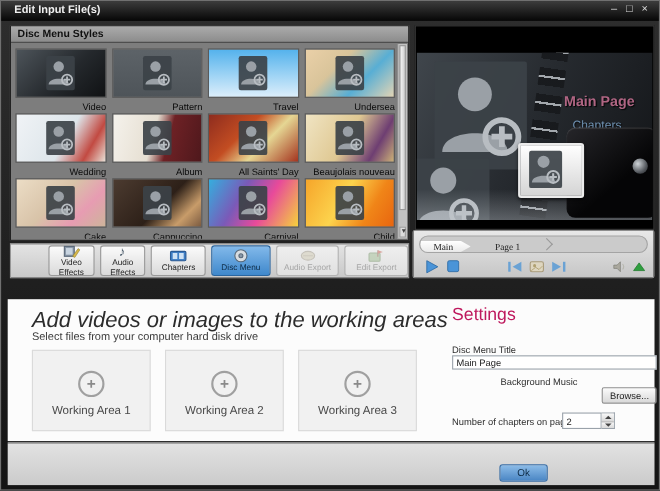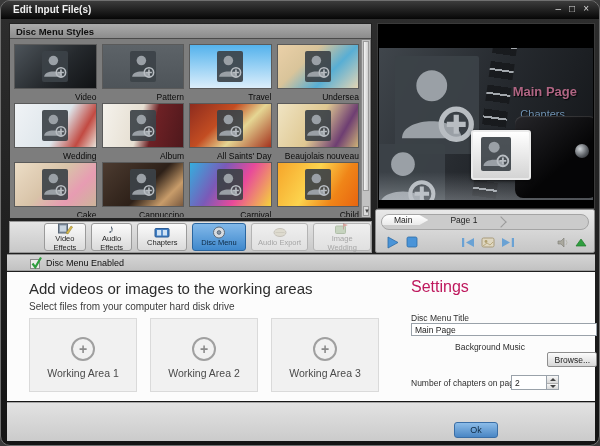--- a/index.html
+++ b/index.html
@@ -1,19 +1,19 @@
 <!DOCTYPE html>
 <html><head>
 <meta charset="utf-8">
 <style>
   html,body{margin:0;padding:0;}
   body{width:600px;height:446px;position:relative;background:#3a3a3a;
        font-family:"Liberation Sans",sans-serif;overflow:hidden;}
   .window{position:absolute;inset:0;background:linear-gradient(#2e2e2e,#141414);
-          border:1px solid #707070;border-radius:10px;box-sizing:border-box;overflow:hidden;}
+          border:1px solid #707070;border-radius:0;box-sizing:border-box;overflow:hidden;}
   
   .titlebar{position:absolute;top:0;left:0;right:0;height:18px;
             background:linear-gradient(#3c3c3c,#060606);}
   .title{position:absolute;left:12px;top:3px;font-size:10px;font-weight:bold;color:#f0f0f0;}
   .win-controls{position:absolute;right:10px;top:1px;display:flex;gap:8px;color:#d8d8d8;
             font-size:10px;line-height:14px;}
   .win-controls span{cursor:default;}
   
   .styles-panel{position:absolute;left:8px;top:22px;width:363px;height:196px;
             background:#7d7d7d;border:1px solid #222;box-sizing:border-box;}
@@ -55,21 +55,21 @@
   .cam-body{position:absolute;right:-4px;top:68px;width:82px;height:82px;border-radius:8px;
             background:linear-gradient(140deg,#26262a,#050506 60%);box-shadow:inset 0 1px 1px rgba(255,255,255,.15);}
   .cam-lens{position:absolute;right:4px;top:96px;width:14px;height:14px;border-radius:50%;
             background:radial-gradient(circle at 35% 35%,#cfd4d8,#55595e 60%,#1a1c1f);}
   .cam-screen{position:absolute;right:62px;top:82px;width:56px;height:46px;border-radius:3px;
             background:linear-gradient(#ffffff,#d4d4d4);border:2px solid #ebebeb;box-shadow:0 1px 3px rgba(0,0,0,.6);}
   
   .pages-panel{position:absolute;left:374px;top:208px;width:220px;height:44px;
             background:linear-gradient(#e8e8e8,#c6c6c6);border:1px solid #8e8e8e;border-radius:2px;box-sizing:border-box;}
   .tabs-bar{position:absolute;left:5px;right:5px;top:4px;height:16px;background:#cbcbcb;
-            border:1px solid #a4a4a4;border-radius:8px;display:flex;align-items:flex-start;overflow:hidden;box-sizing:border-box;}
+            border:1px solid #a4a4a4;border-radius:8px;display:flex;align-items:flex-end;overflow:hidden;box-sizing:border-box;font-family:Liberation Serif, serif;}
   .tab{display:flex;align-items:center;font-size:8.5px;color:#222;}
   .tab.active{background:linear-gradient(#ffffff,#eaeaea);padding:0 16px 0 12px;
             clip-path:polygon(0 0,calc(100% - 9px) 0,100% 50%,calc(100% - 9px) 100%,0 100%);}
   .tab.plain{padding:0 18px 0 22px;}
   .tab-sep{width:7px;height:7px;border-top:1px solid #9a9a9a;border-right:1px solid #9a9a9a;
             transform:rotate(45deg);align-self:center;margin-left:2px;}
   .transport{position:absolute;left:6px;right:6px;top:23px;height:18px;display:flex;align-items:center;}
   .tbtn{width:20px;height:16px;display:flex;align-items:center;justify-content:center;background:transparent;border:0;padding:0;}
   .sp{flex:1;}
   
@@ -83,21 +83,21 @@
   .tb-btn.disabled{color:#a6a6a6;background:linear-gradient(#efefef,#e0e0e0);border-color:#b4b4b4;}
   .tb-btn.disabled svg{opacity:.45;}
   .tb-icon{height:13px;display:flex;align-items:center;justify-content:center;}
   
   .status{position:absolute;left:6px;top:253px;width:588px;height:17px;
             background:linear-gradient(#d4d4d4,#c2c2c2);border-top:1px solid #8e8e8e;border-bottom:1px solid #9e9e9e;
             display:flex;align-items:center;box-sizing:border-box;padding-left:22px;gap:4px;}
   .status-label{font-size:9px;color:#101010;}
   
   .content{position:absolute;left:6px;top:271px;width:588px;height:129px;background:#fcfcfc;}
-  .heading{position:absolute;left:22px;top:8px;font-size:15px;color:#2c2c2c;}
+  .heading{position:absolute;left:22px;top:8px;font-size:20px;color:#2c2c2c;font-style:italic;}
   .subheading{position:absolute;left:22px;top:29px;font-size:10px;color:#3c3c3c;}
   .areas{position:absolute;left:22px;top:46px;display:flex;gap:13px;}
   .area-box{width:108px;height:74px;background:#f1f1f1;border:1px solid #dadada;position:relative;box-sizing:border-box;}
   .plus-circle{position:absolute;left:50%;top:18px;transform:translateX(-50%);width:20px;height:20px;
             border:2px solid #a0a0a0;border-radius:50%;color:#8a8a8a;font-size:14px;font-weight:bold;
             display:flex;align-items:center;justify-content:center;line-height:1;}
   .area-label{position:absolute;left:0;right:0;bottom:12px;text-align:center;font-size:10.5px;color:#4a4a4a;}
   
   .settings{position:absolute;left:404px;top:0;width:186px;height:129px;}
   .settings-heading{position:absolute;left:0;top:6px;font-size:16px;color:#be185d;}
@@ -472,31 +472,24 @@
         <span>Audio Export</span>
       </button>
       <button class="tb-btn disabled" style="width: 58px;">
         <span class="tb-icon">
           <svg width="16" height="13">
             <rect x="1.5" y="4" width="10" height="7.5" rx="1" fill="#9ab88a" stroke="#6a8a5a"></rect>
             <path d="M9.5 1.5v6" stroke="#8a4a3a"></path>
             <path d="M9.5 1.5l4.5 1.6-4.5 1.6z" fill="#c04a3a"></path>
           </svg>
         </span>
-        <span>Image Wedding</span>
+        <span>Edit Export</span>
       </button>
     </div>
 
-  <div class="status">
-    <svg width="13" height="14">
-      <rect x="1.5" y="3.5" width="9" height="9" fill="#ececec" stroke="#8a8a8a"></rect>
-      <path d="M3.5 7.5l2.8 3.8L12 1.5" stroke="#2f9e3f" stroke-width="2.2" fill="none"></path>
-    </svg>
-    <span class="status-label">Disc Menu Enabled</span>
-  </div>
 
   <div class="content">
     <div class="heading">Add videos or images to the working areas</div>
     <div class="subheading">Select files from your computer hard disk drive</div>
     <div class="areas" id="areas">
         <div class="area-box">
           <div class="plus-circle">+</div>
           <div class="area-label">Working Area 1</div>
         </div>
         <div class="area-box">

